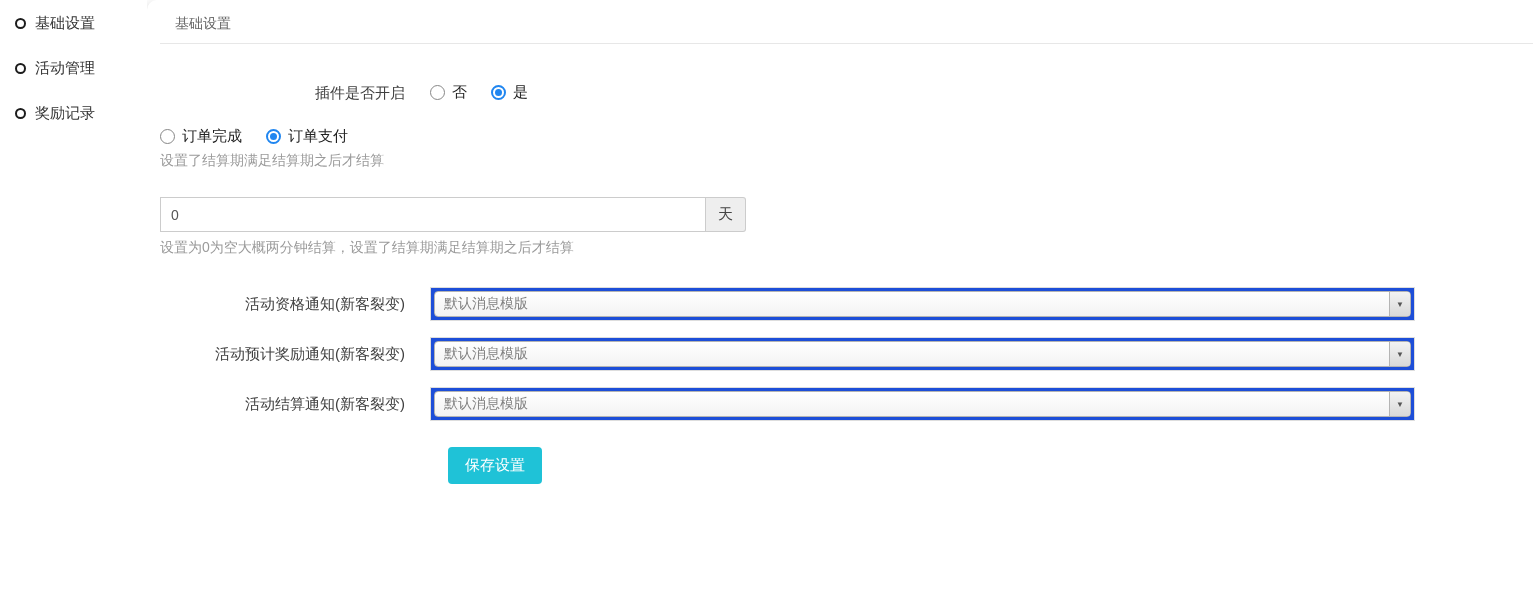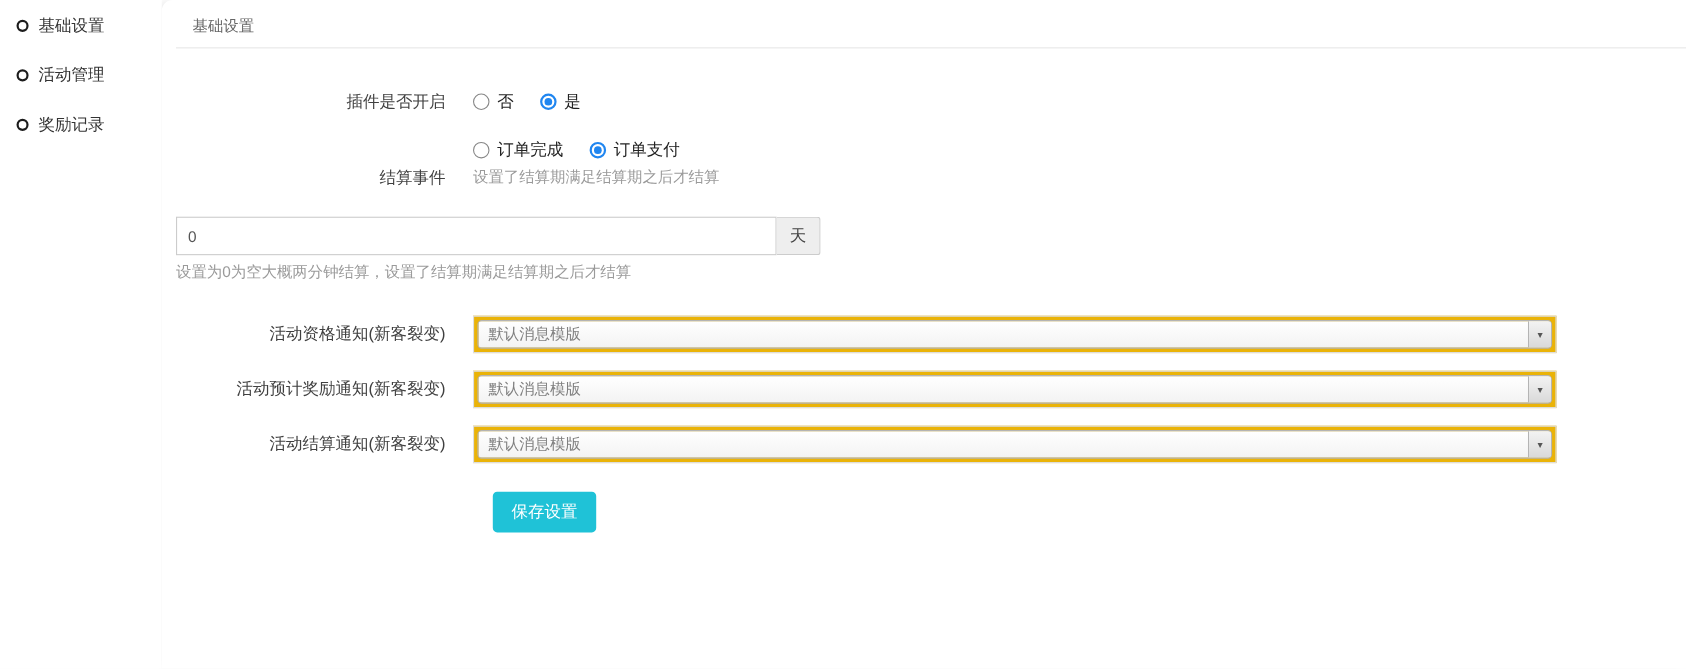--- a/index.html
+++ b/index.html
@@ -111,21 +111,21 @@
     border-left: none;
     border-radius: 0 3px 3px 0;
     display: flex; align-items: center; justify-content: center;
     font-size: 15px; color: #444;
   }
 
   
   .select-wrap {
     width: 985px;
     border: 1px solid #ddd;
-    background: #eab308;
+    background: #1d4ed8;
     padding: 3px;
   }
   .select {
     position: relative;
     height: 26px;
     border: 1px solid #b4b4b4;
     border-radius: 4px;
     background: linear-gradient(#ffffff, #f3f3f3);
     display: flex; align-items: center;
     padding-left: 9px;
@@ -198,21 +198,20 @@
             <span class="radio-option">
               <span class="radio checked"></span>
               <span class="radio-label">是</span>
             </span>
           </div>
         </div>
       </div>
 
       
       <div class="form-row mb-row2">
-        <div class="row-label lh-radio">结算事件</div>
         <div class="row-control">
           <div class="radio-line">
             <span class="radio-option">
               <span class="radio"></span>
               <span class="radio-label">订单完成</span>
             </span>
             <span class="radio-option">
               <span class="radio checked"></span>
               <span class="radio-label">订单支付</span>
             </span>

